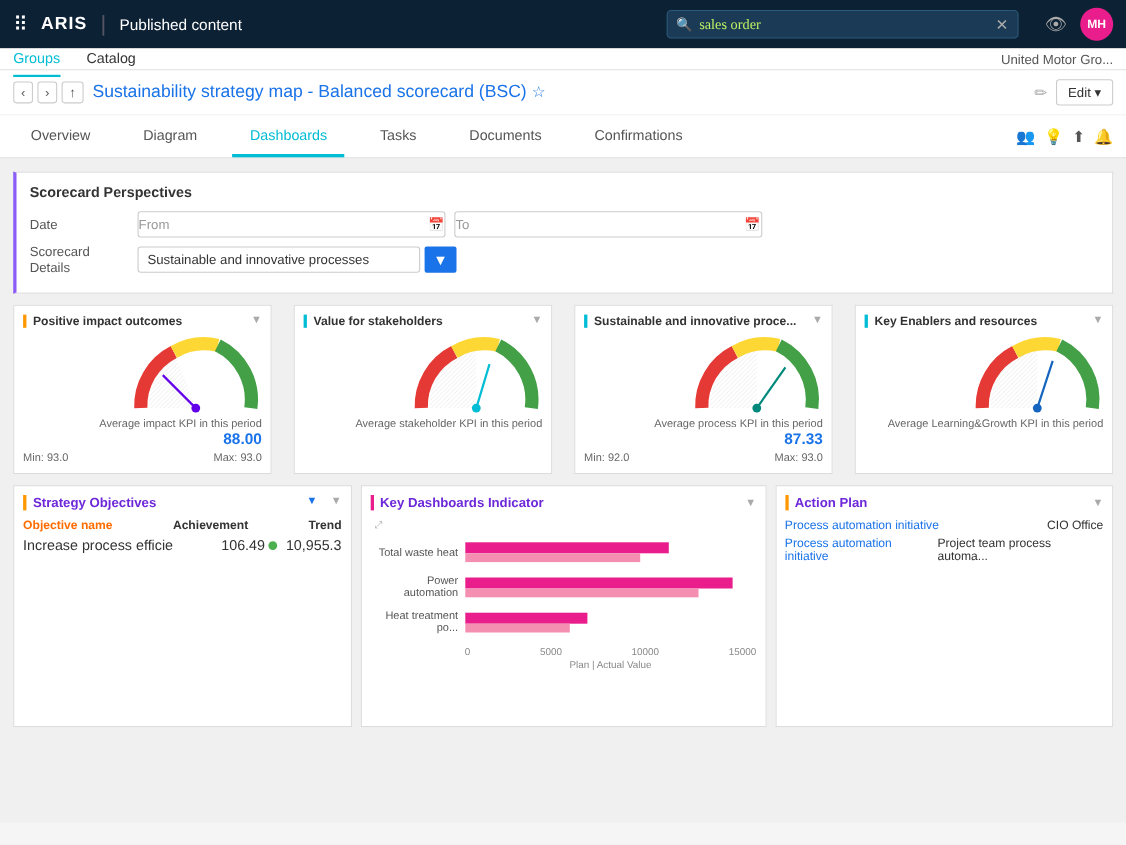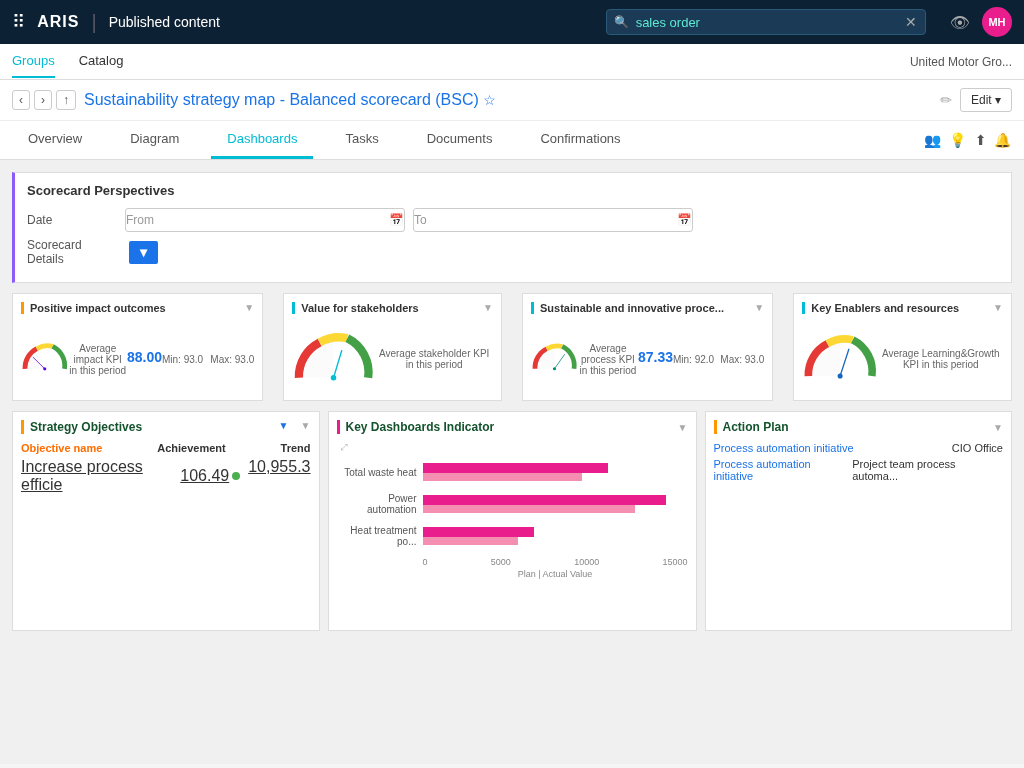--- a/index.html
+++ b/index.html
@@ -22,40 +22,40 @@
       display: flex; align-items: center;
       background: #1a3a55;
       border: 1px solid #2a5a7a;
       border-radius: 4px;
       padding: 4px 8px;
       flex: 1; max-width: 320px;
       margin-left: auto;
     }
     .top-bar-search input {
       background: transparent; border: none; outline: none;
-      color: #5eead4; font-size: 13px; flex: 1;
+      color: #bef264; font-size: 13px; flex: 1; font-family: Liberation Serif, serif;
     }
     .search-icon { color: #aaa; margin-right: 6px; }
     .search-clear { color: #aaa; cursor: pointer; font-size: 14px; }
     .top-bar-right { display: flex; align-items: center; gap: 12px; margin-left: 12px; }
     .eye-icon { color: #aaa; font-size: 16px; }
     .avatar {
       width: 30px; height: 30px; border-radius: 50%;
       background: #e91e8c; color: #fff;
       display: flex; align-items: center; justify-content: center;
       font-size: 11px; font-weight: bold;
     }
 
     
     .sec-nav {
       background: #fff;
       border-bottom: 1px solid #ddd;
       padding: 0 12px;
       display: flex; align-items: center; gap: 24px;
-      height: 36px;
+      height: 20px;
     }
     .sec-nav-item {
       font-size: 13px; color: #333; cursor: pointer;
       padding: 8px 0; border-bottom: 2px solid transparent;
     }
     .sec-nav-item.active { color: #00bcd4; border-bottom: 2px solid #00bcd4; }
     .sec-nav-right { margin-left: auto; font-size: 12px; color: #555; }
 
     
     .breadcrumb-row {
@@ -128,34 +128,34 @@
       padding: 8px; position: relative;
     }
     .gauge-card-title {
       font-size: 11px; font-weight: bold; color: #333;
       border-left: 3px solid;
       padding-left: 6px; margin-bottom: 8px;
     }
     .gauge-card-menu { position: absolute; top: 8px; right: 8px; cursor: pointer; color: #aaa; font-size: 10px; }
 
     
-    .gauge-container { display: flex; align-items: center; }
+    .gauge-container { display: flex; flex-direction: column; align-items: flex-end; }
     .gauge-label { font-size: 10px; color: #666; text-align: center; margin-top: 4px; }
     .gauge-value { font-size: 14px; color: #1a73e8; font-weight: bold; text-align: center; }
     .gauge-minmax { display: flex; justify-content: space-between; width: 100%; font-size: 10px; color: #666; margin-top: 4px; }
 
     
     .bottom-row { display: grid; grid-template-columns: 1fr 1.2fr 1fr; gap: 8px; }
     .bottom-card { background: #fff; border: 1px solid #ddd; padding: 8px; min-height: 220px; }
-    .bottom-card-title { font-size: 12px; font-weight: bold; color: #14532d; border-left: 3px solid; padding-left: 6px; margin-bottom: 8px; }
+    .bottom-card-title { font-size: 12px; font-weight: bold; color: #6d28d9; border-left: 3px solid; padding-left: 6px; margin-bottom: 8px; }
 
     
     .so-header { display: flex; justify-content: space-between; font-size: 11px; font-weight: bold; color: #333; margin-bottom: 4px; }
     .so-header .obj-name { color: #ff6d00; }
-    .so-row { display: flex; justify-content: space-between; font-size: 16px; color: #333; text-decoration: underline; }
+    .so-row { display: flex; justify-content: space-between; font-size: 13px; color: #333; }
     .so-achievement { display: flex; align-items: center; gap: 3px; }
     .dot-green { width: 8px; height: 8px; border-radius: 50%; background: #4caf50; display: inline-block; }
     .kpi-bar-chart { margin-top: 8px; }
     .bar-row { display: flex; align-items: center; margin-bottom: 10px; gap: 6px; }
     .bar-label { font-size: 10px; color: #555; width: 80px; text-align: right; flex-shrink: 0; }
     .chart-axis { display: flex; justify-content: space-between; font-size: 9px; color: #888; margin-top: 4px; padding-left: 86px; }
     .chart-axis-label { text-align: center; font-size: 9px; color: #888; padding-left: 86px; margin-top: 2px; }
 
     
     .ap-header { display: flex; justify-content: space-between; font-size: 11px; font-weight: bold; color: #333; margin-bottom: 6px; }
@@ -229,20 +229,23 @@
         <span>📅</span>
       </div>
       <div class="filter-input">
         <span style="color:#999">To</span>
         <span>📅</span>
       </div>
     </div>
     <div class="filter-row">
       <span class="filter-label">Scorecard Details</span>
       <div style="display:flex;flex:1;max-width:290px">
+        <div class="filter-input-dropdown" style="flex:1">
+          <span>Sustainable and innovative processes</span>
+        </div>
         <button class="dropdown-btn">▼</button>
       </div>
     </div>
   </div>
 
   <div class="gauge-row">
 
     <div class="gauge-card">
       <div class="gauge-card-title" style="border-color:#ff9800">Positive impact outcomes</div>
       <span class="gauge-card-menu">▼</span>

